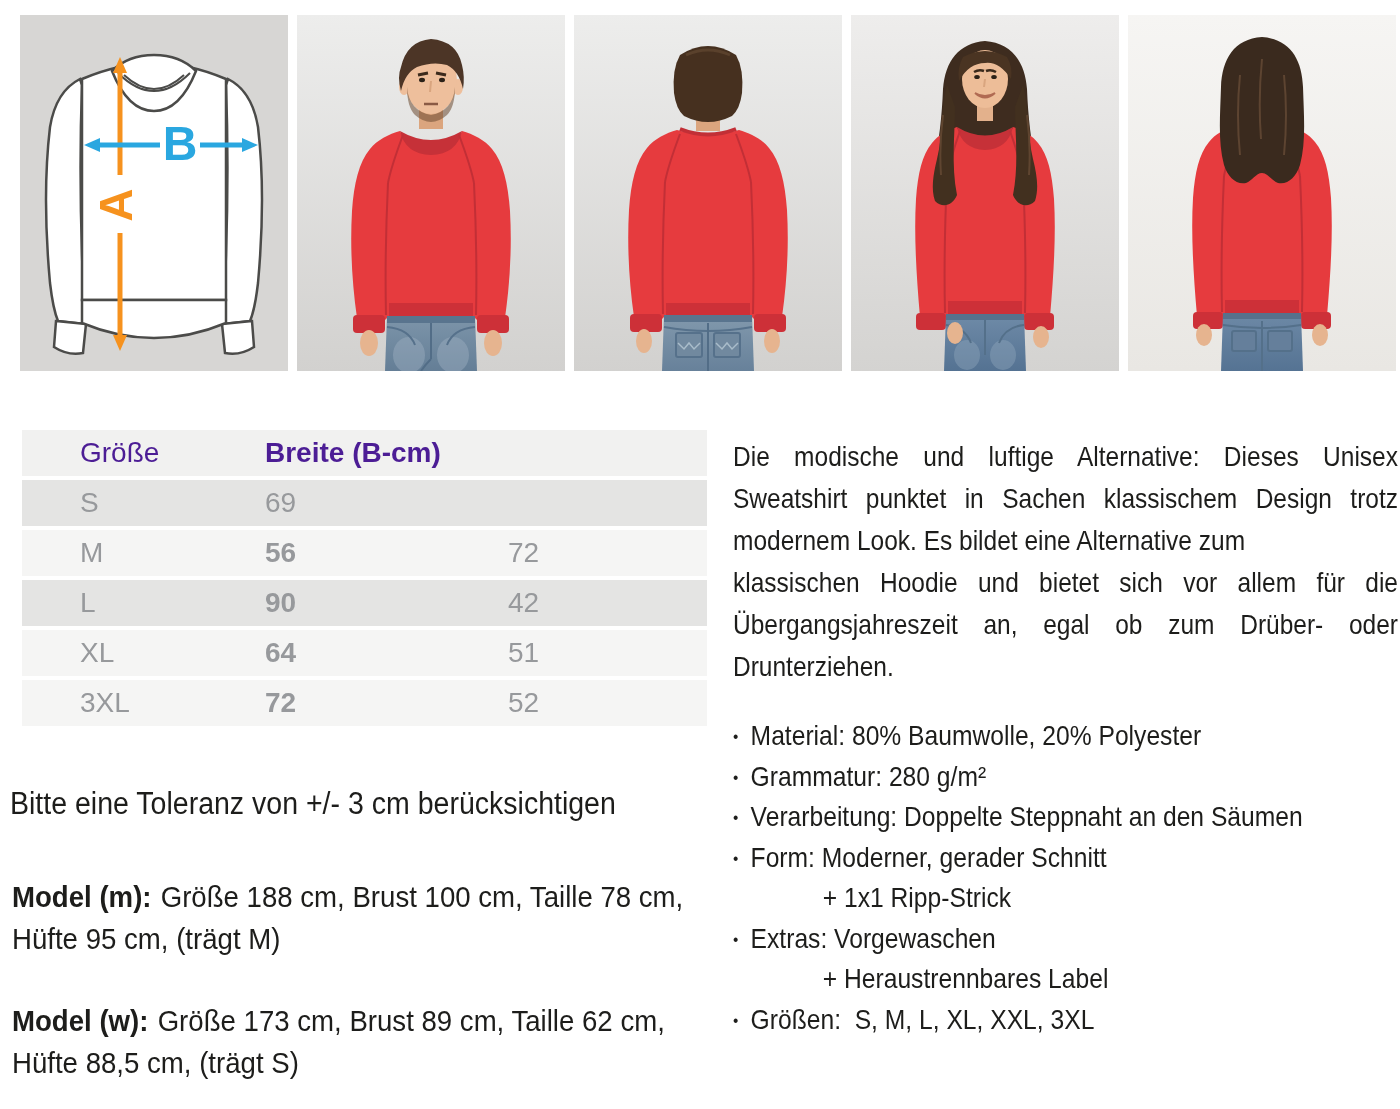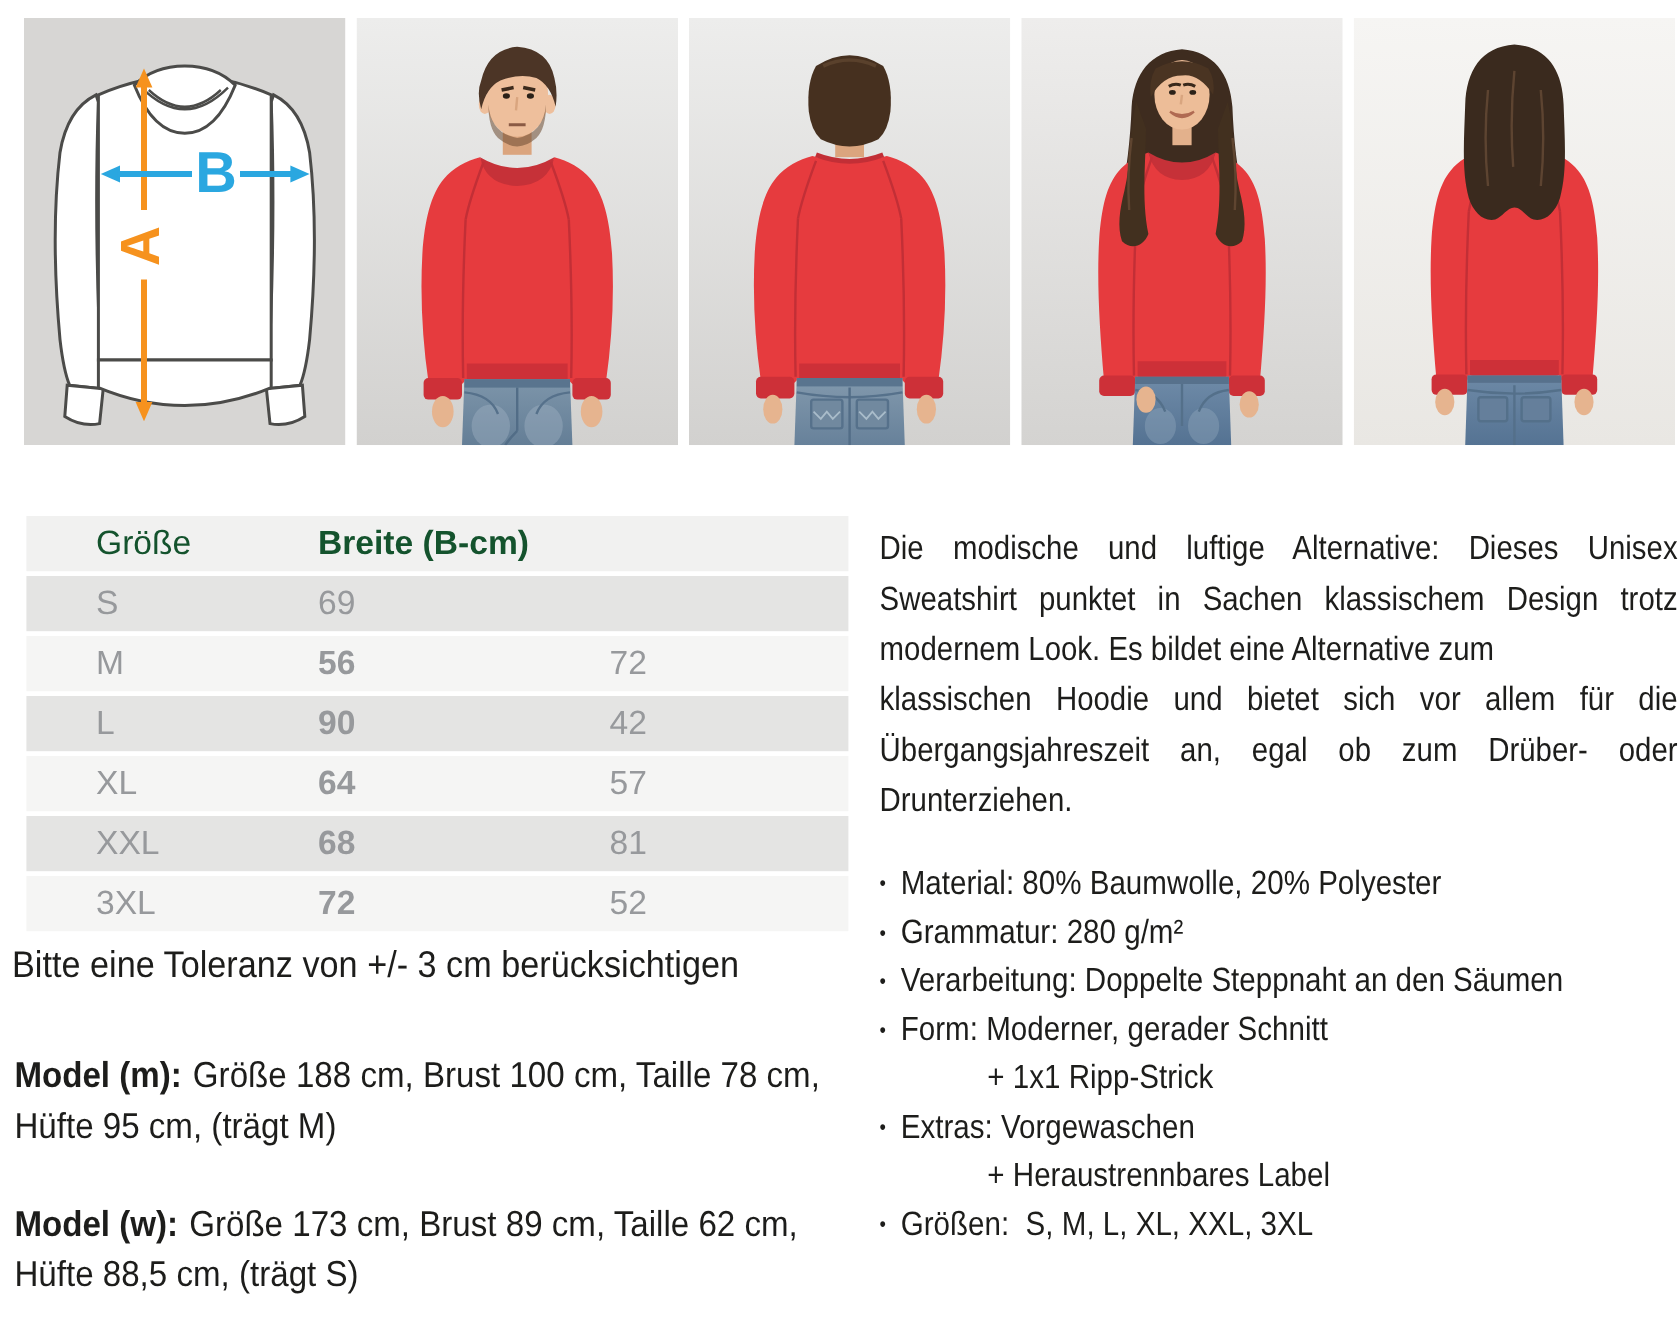--- a/index.html
+++ b/index.html
@@ -5,21 +5,21 @@
   html,body{margin:0;padding:0;background:#ffffff;}
   .canvas{position:relative;width:1400px;height:1109px;background:#ffffff;overflow:hidden;
           font-family:"Liberation Sans", sans-serif;color:#1d1d1b;}
   
   .gallery{position:absolute;left:20px;top:15px;display:flex;gap:9px;}
   .panel{width:268px;height:356px;overflow:hidden;flex:0 0 auto;}
   .panel svg{display:block;}
   
   .size-table{position:absolute;left:22px;top:430px;width:685px;font-size:28px;}
   .trow{height:46px;margin-bottom:4px;display:flex;align-items:center;}
-  .trow.header{background:#f1f1f0;color:#14532d;}
+  .trow.header{background:#f1f1f0;color:#4c1d95;}
   .trow.odd{background:#e4e4e3;color:#97999c;}
   .trow.even{background:#f5f5f4;color:#97999c;}
   .c1{width:243px;padding-left:58px;box-sizing:border-box;}
   .c2{width:243px;font-weight:bold;}
   .c3{flex:1;}
   
   .tolerance{position:absolute;left:10px;top:786px;width:780px;font-size:31px;
              transform:scaleX(0.92);transform-origin:0 0;}
   .model-block{position:absolute;left:12px;width:780px;font-size:30px;line-height:42px;
                transform:scaleX(0.92);transform-origin:0 0;}
@@ -260,26 +260,21 @@
       <div class="c3">72</div>
     </div>
     <div class="trow odd">
       <div class="c1">L</div>
       <div class="c2">90</div>
       <div class="c3">42</div>
     </div>
     <div class="trow even">
       <div class="c1">XL</div>
       <div class="c2">64</div>
-      <div class="c3">57</div>
-    </div>
-    <div class="trow odd">
-      <div class="c1">XXL</div>
-      <div class="c2">68</div>
-      <div class="c3">81</div>
+      <div class="c3">51</div>
     </div>
     <div class="trow even">
       <div class="c1">3XL</div>
       <div class="c2">72</div>
       <div class="c3">52</div>
     </div>
   </div>
 
   <div class="tolerance">Bitte eine Toleranz von +/- 3 cm berücksichtigen</div>
 

